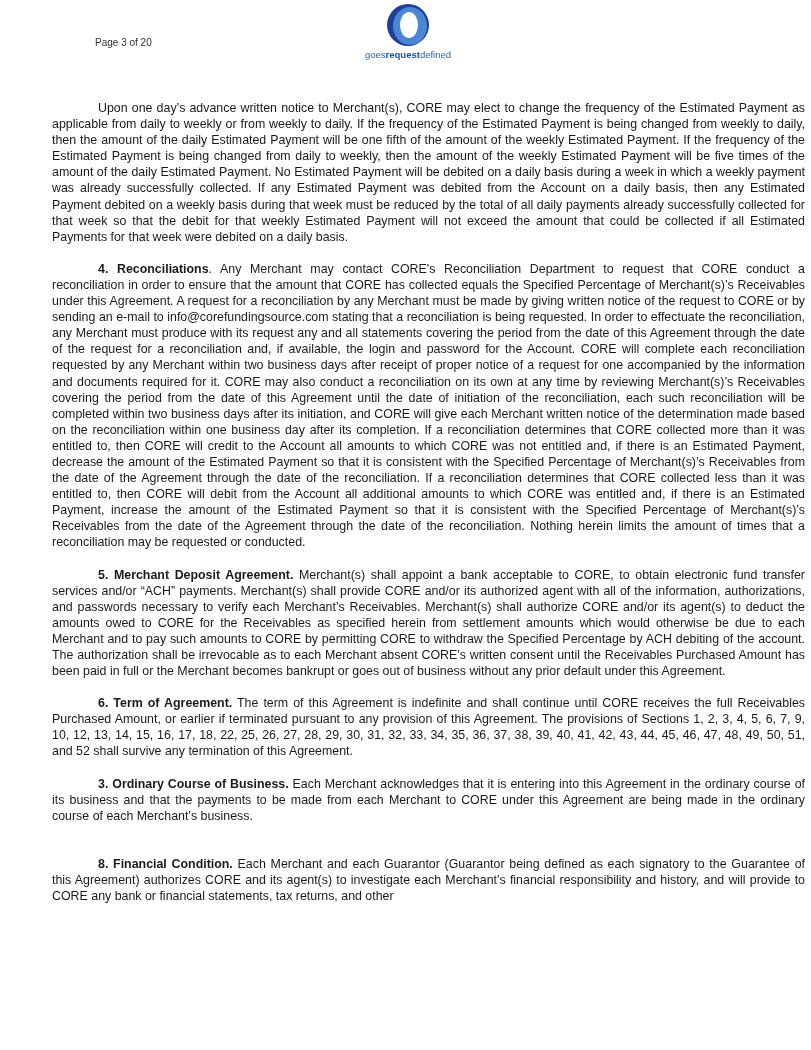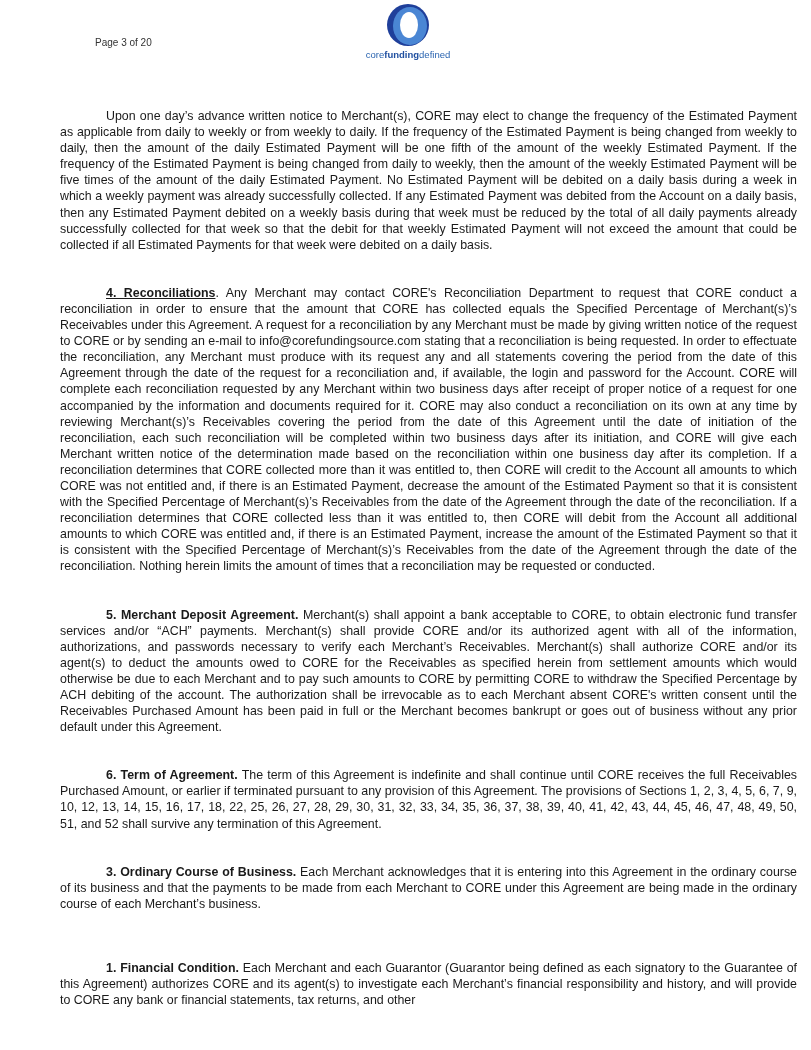--- a/index.html
+++ b/index.html
@@ -4,45 +4,45 @@
 <style>
   html, body { margin: 0; padding: 0; background: #ffffff; }
   body { width: 811px; height: 1050px; position: relative; overflow: hidden;
          font-family: "Liberation Sans", sans-serif; color: #1a1a1a; }
   .page-num { position: absolute; left: 95px; top: 37px; font-size: 10px; color: #333; }
   .logo { position: absolute; left: 362px; top: 2px; width: 92px; text-align: center; }
   .logo svg { display: block; margin: 0 auto; }
   .logo-text { font-size: 9.5px; color: #2a64b0; letter-spacing: 0; margin-top: 1px; white-space: nowrap; }
   .logo-text b { font-weight: bold; color: #1f4fa0; }
   .content { position: absolute; left: 52px; top: 100px; width: 753px; font-size: 12.4px; line-height: 16.1px; }
-  .para { text-align: justify; text-indent: 46px; margin: 8px; }
+  .para { text-align: justify; text-indent: 46px; margin: 0; }
   .gap { height: 16px; }
   .gap2 { height: 32px; }
   .heading { font-weight: bold; }
-  .ul { text-decoration: underline; }
+  .ul { }
 </style>
 </head>
 <body>
 
 <div class="page-num">Page 3 of 20</div>
 
 <div class="logo">
   <svg width="48" height="46" viewBox="0 0 48 46">
     <ellipse cx="24" cy="23" rx="21" ry="21" fill="#1f3f9a"></ellipse>
     <ellipse cx="26" cy="24" rx="17" ry="19" fill="#4a86d4"></ellipse>
     <ellipse cx="25" cy="23" rx="9" ry="13" fill="#ffffff"></ellipse>
   </svg>
-  <div class="logo-text"><span>core</span><b>funding</b><span>defined</span></div>
+  <div class="logo-text"><span>goes</span><b>request</b><span>defined</span></div>
 </div>
 
 <div class="content">
   <p class="para">Upon one day’s advance written notice to Merchant(s), CORE may elect to change the frequency of the Estimated Payment as applicable from daily to weekly or from weekly to daily. If the frequency of the Estimated Payment is being changed from weekly to daily, then the amount of the daily Estimated Payment will be one fifth of the amount of the weekly Estimated Payment. If the frequency of the Estimated Payment is being changed from daily to weekly, then the amount of the weekly Estimated Payment will be five times of the amount of the daily Estimated Payment. No Estimated Payment will be debited on a daily basis during a week in which a weekly payment was already successfully collected. If any Estimated Payment was debited from the Account on a daily basis, then any Estimated Payment debited on a weekly basis during that week must be reduced by the total of all daily payments already successfully collected for that week so that the debit for that weekly Estimated Payment will not exceed the amount that could be collected if all Estimated Payments for that week were debited on a daily basis.</p>
   <div class="gap"></div>
   <p class="para"><span class="heading ul">4. Reconciliations</span><span>. Any Merchant may contact CORE's Reconciliation Department to request that CORE conduct a reconciliation in order to ensure that the amount that CORE has collected equals the Specified Percentage of Merchant(s)’s Receivables under this Agreement. A request for a reconciliation by any Merchant must be made by giving written notice of the request to CORE or by sending an e-mail to info@corefundingsource.com stating that a reconciliation is being requested. In order to effectuate the reconciliation, any Merchant must produce with its request any and all statements covering the period from the date of this Agreement through the date of the request for a reconciliation and, if available, the login and password for the Account. CORE will complete each reconciliation requested by any Merchant within two business days after receipt of proper notice of a request for one accompanied by the information and documents required for it. CORE may also conduct a reconciliation on its own at any time by reviewing Merchant(s)’s Receivables covering the period from the date of this Agreement until the date of initiation of the reconciliation, each such reconciliation will be completed within two business days after its initiation, and CORE will give each Merchant written notice of the determination made based on the reconciliation within one business day after its completion. If a reconciliation determines that CORE collected more than it was entitled to, then CORE will credit to the Account all amounts to which CORE was not entitled and, if there is an Estimated Payment, decrease the amount of the Estimated Payment so that it is consistent with the Specified Percentage of Merchant(s)’s Receivables from the date of the Agreement through the date of the reconciliation. If a reconciliation determines that CORE collected less than it was entitled to, then CORE will debit from the Account all additional amounts to which CORE was entitled and, if there is an Estimated Payment, increase the amount of the Estimated Payment so that it is consistent with the Specified Percentage of Merchant(s)’s Receivables from the date of the Agreement through the date of the reconciliation. Nothing herein limits the amount of times that a reconciliation may be requested or conducted.</span></p>
   <div class="gap"></div>
   <p class="para"><span class="heading">5. Merchant Deposit Agreement.</span><span> Merchant(s) shall appoint a bank acceptable to CORE, to obtain electronic fund transfer services and/or “ACH” payments. Merchant(s) shall provide CORE and/or its authorized agent with all of the information, authorizations, and passwords necessary to verify each Merchant’s Receivables. Merchant(s) shall authorize CORE and/or its agent(s) to deduct the amounts owed to CORE for the Receivables as specified herein from settlement amounts which would otherwise be due to each Merchant and to pay such amounts to CORE by permitting CORE to withdraw the Specified Percentage by ACH debiting of the account. The authorization shall be irrevocable as to each Merchant absent CORE's written consent until the Receivables Purchased Amount has been paid in full or the Merchant becomes bankrupt or goes out of business without any prior default under this Agreement.</span></p>
   <div class="gap"></div>
   <p class="para"><span class="heading">6. Term of Agreement.</span><span> The term of this Agreement is indefinite and shall continue until CORE receives the full Receivables Purchased Amount, or earlier if terminated pursuant to any provision of this Agreement. The provisions of Sections 1, 2, 3, 4, 5, 6, 7, 9, 10, 12, 13, 14, 15, 16, 17, 18, 22, 25, 26, 27, 28, 29, 30, 31, 32, 33, 34, 35, 36, 37, 38, 39, 40, 41, 42, 43, 44, 45, 46, 47, 48, 49, 50, 51, and 52 shall survive any termination of this Agreement.</span></p>
   <div class="gap"></div>
   <p class="para"><span class="heading">3. Ordinary Course of Business.</span><span> Each Merchant acknowledges that it is entering into this Agreement in the ordinary course of its business and that the payments to be made from each Merchant to CORE under this Agreement are being made in the ordinary course of each Merchant’s business.</span></p>
   <div class="gap2"></div>
-  <p class="para"><span class="heading">1. Financial Condition.</span><span> Each Merchant and each Guarantor (Guarantor being defined as each signatory to the Guarantee of this Agreement) authorizes CORE and its agent(s) to investigate each Merchant’s financial responsibility and history, and will provide to CORE any bank or financial statements, tax returns, and other</span></p>
+  <p class="para"><span class="heading">8. Financial Condition.</span><span> Each Merchant and each Guarantor (Guarantor being defined as each signatory to the Guarantee of this Agreement) authorizes CORE and its agent(s) to investigate each Merchant’s financial responsibility and history, and will provide to CORE any bank or financial statements, tax returns, and other</span></p>
 </div>
 
 </body></html>

